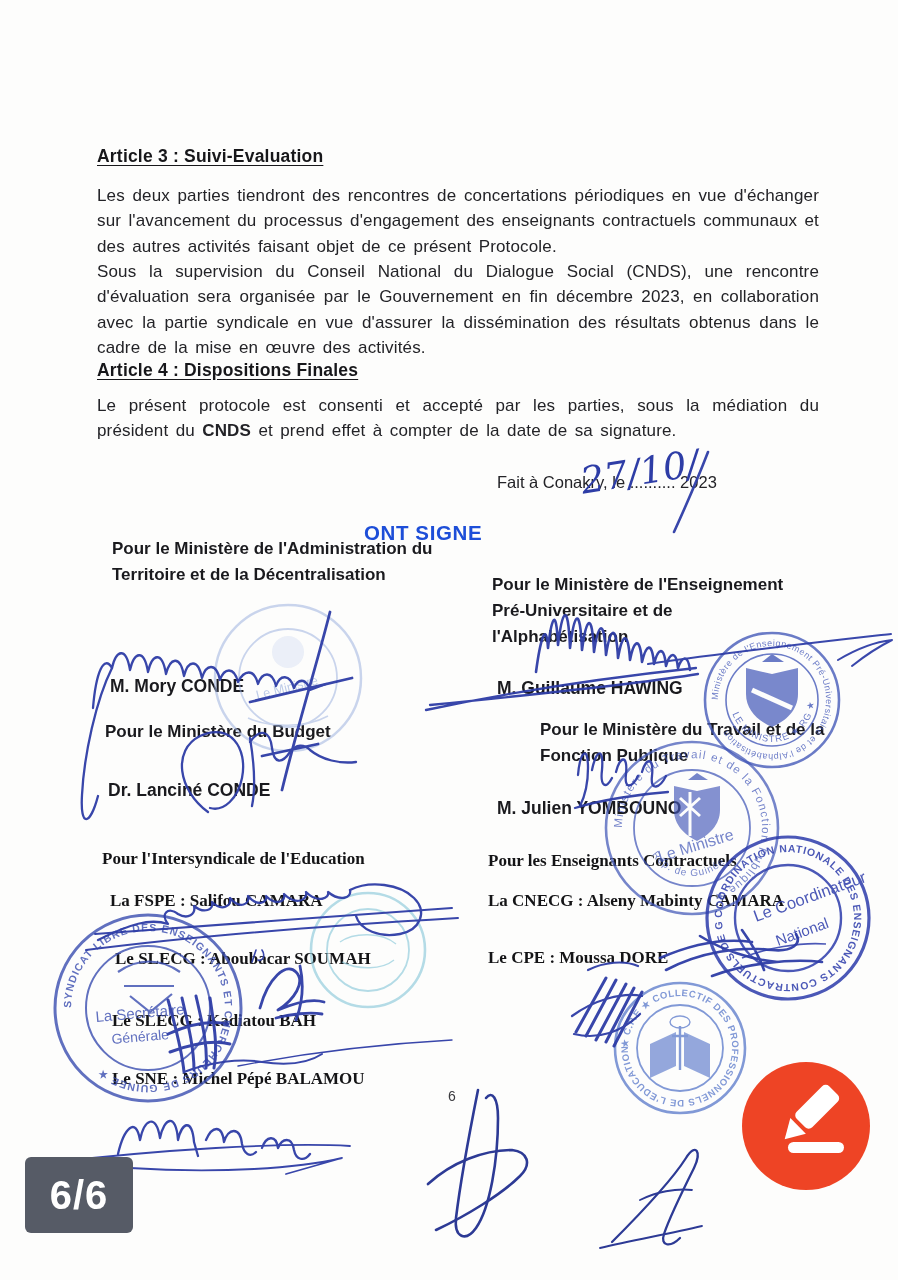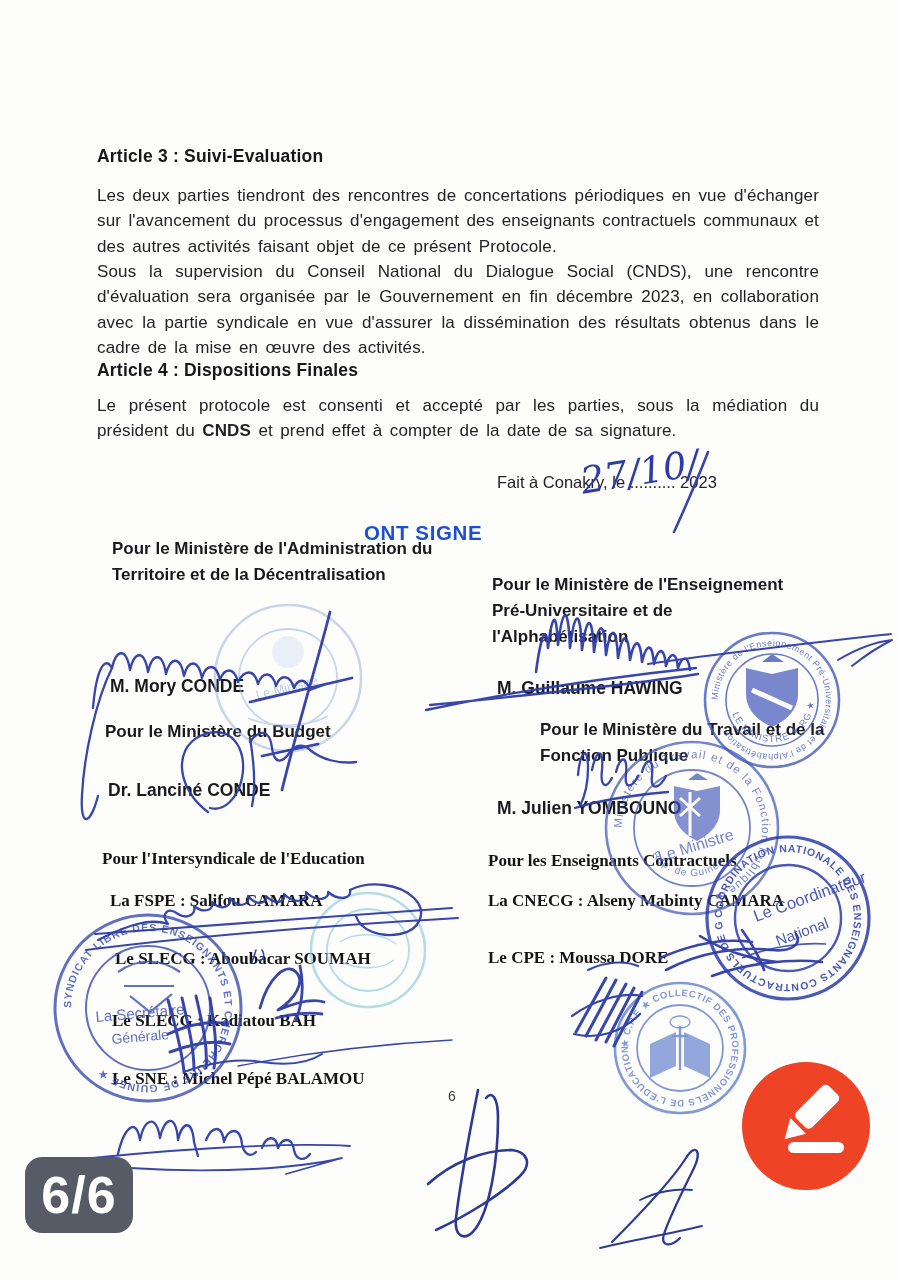--- a/index.html
+++ b/index.html
@@ -1,29 +1,29 @@
 <!DOCTYPE html>
 <html><head>
 <meta charset="utf-8">
 <style>
   html,body{margin:0;padding:0;}
   body{width:898px;height:1280px;font-family:"Liberation Sans",sans-serif;background:#ffffff;}
   .screen{position:relative;width:898px;height:1280px;background:#fdfdfc;overflow:hidden;}
   .abs{position:absolute;}
-  .h-art{font-weight:bold;font-size:17.5px;color:#17171a;text-underline-offset:3px;letter-spacing:.2px;}
+  .h-art{font-weight:bold;font-size:17.5px;color:#17171a;text-decoration:underline;text-underline-offset:3px;letter-spacing:.2px;}
   .para{font-size:17px;line-height:25.4px;color:#232327;text-align:justify;letter-spacing:.15px;word-spacing:2.5px;}
   .dateline{font-size:16.5px;color:#232327;}
   .ontsigne{font-weight:bold;font-size:20.5px;color:#1d4ed8;letter-spacing:.6px;}
   .mtitle{font-weight:bold;font-size:17px;line-height:26px;color:#1a1a1e;}
   .mname{font-weight:bold;font-size:17.5px;color:#1a1a1e;}
   .stitle{font-family:"Liberation Serif",serif;font-weight:bold;font-size:17px;color:#141416;}
   .pagenum{font-size:14px;color:#3a3a3e;}
   .ink{position:absolute;left:0;top:0;pointer-events:none;}
-  .badge{position:absolute;left:25px;top:1157px;width:108px;height:76px;background:#565b66;border-radius:17px;
-         display:flex;align-items:center;justify-content:center;color:#fff;font-weight:bold;font-size:52px;letter-spacing:1px;}
+  .badge{position:absolute;left:25px;top:1157px;width:108px;height:76px;background:#565b66;border-radius:6px;
+         display:flex;align-items:center;justify-content:center;color:#fff;font-weight:bold;font-size:40px;letter-spacing:1px;}
   .fab{position:absolute;left:742px;top:1062px;width:128px;height:128px;border-radius:50%;background:#ee4425;border:none;
        display:flex;align-items:center;justify-content:center;cursor:pointer;padding:0;}
   .hand-date{position:absolute;left:583px;top:448px;width:150px;height:80px;color:#2e3da6;
              font-family:"DejaVu Serif",serif;font-style:italic;font-size:37px;transform:rotate(-9deg);}
 </style>
 </head>
 <body>
 
 <div class="screen">
 

